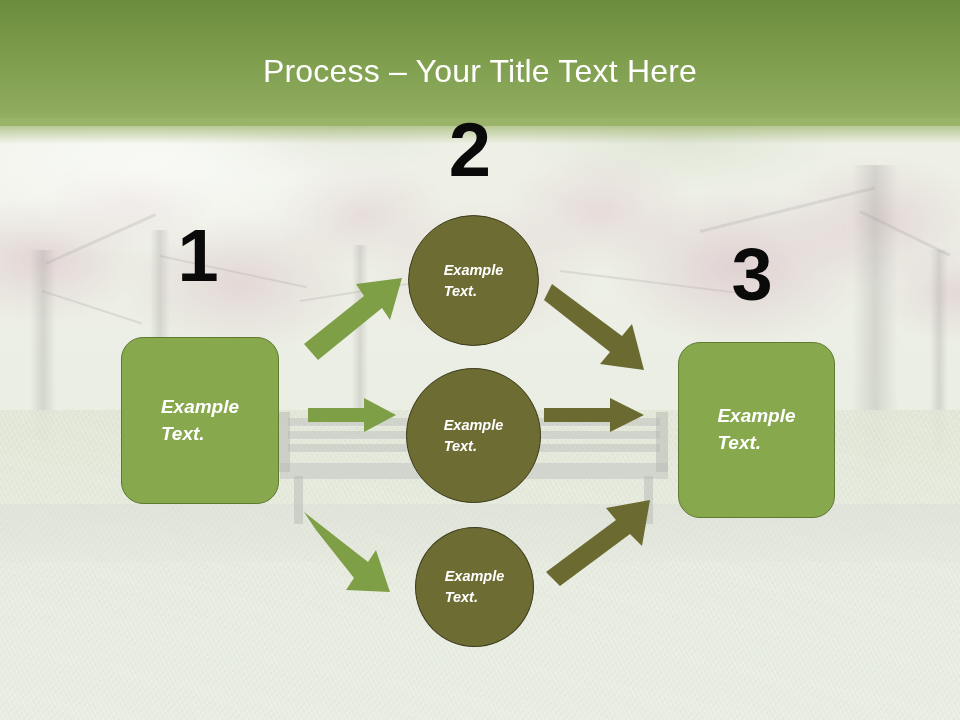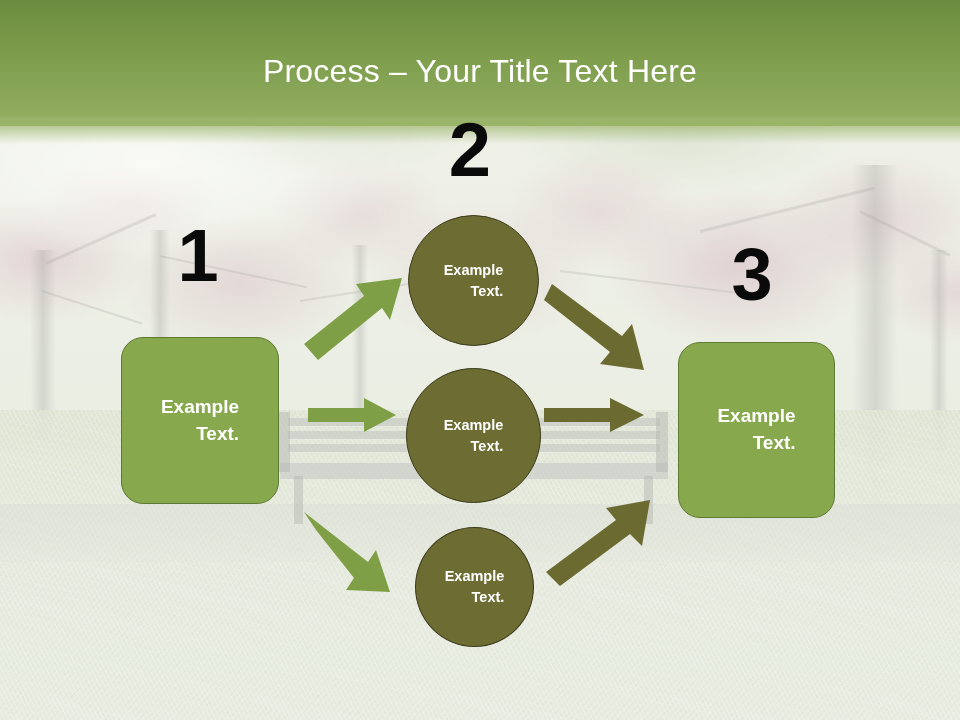--- a/index.html
+++ b/index.html
@@ -211,21 +211,22 @@
     align-items: center;
     justify-content: center;
   }
   #circle-top    { left: 408px; top: 215px; width: 129px; height: 129px; }
   #circle-middle { left: 406px; top: 368px; width: 133px; height: 133px; }
   #circle-bottom { left: 415px; top: 527px; width: 117px; height: 118px; }
 
   .node-label {
     color: #ffffff;
     font-weight: bold;
-    text-align: right;
+    font-style: italic;
+    text-align: left;
     line-height: 1.42;
     pointer-events: none;
   }
   #box-left .node-label,
   #box-right .node-label { font-size: 19px; }
   #circle-top .node-label,
   #circle-middle .node-label,
   #circle-bottom .node-label { font-size: 14.5px; }
 
   

